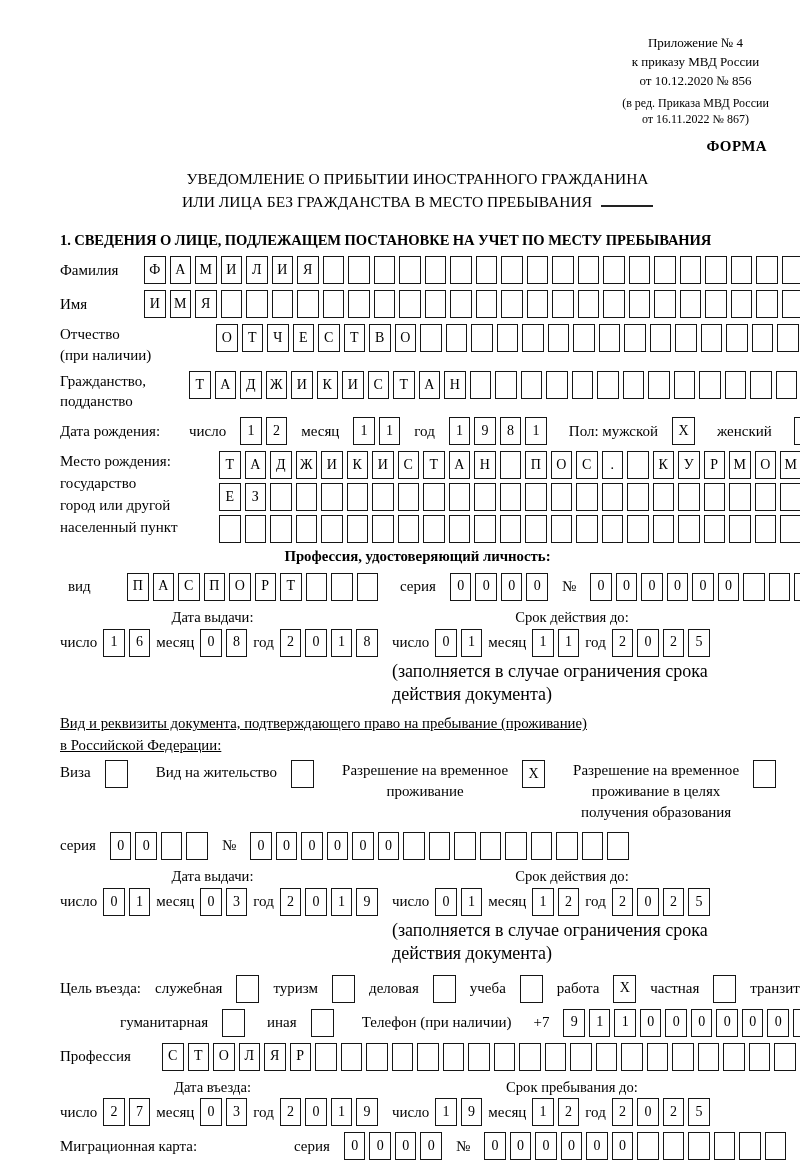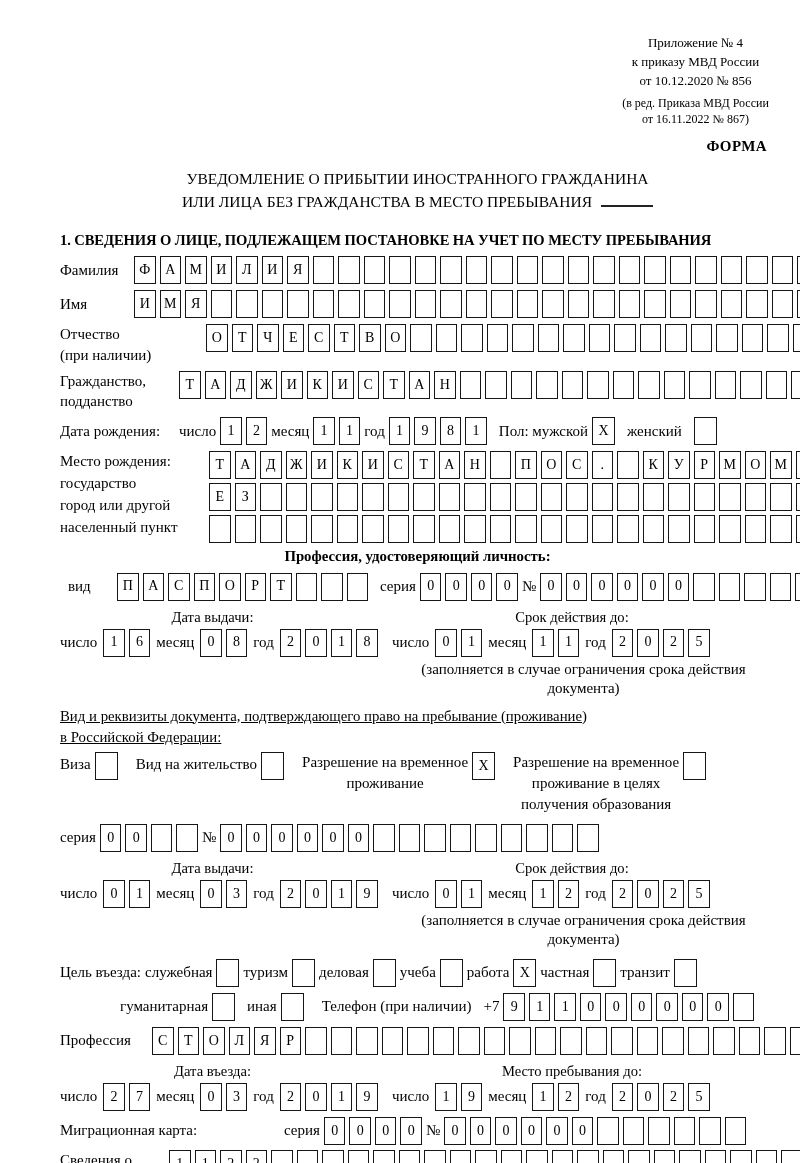--- a/index.html
+++ b/index.html
@@ -5,21 +5,21 @@
   html,body{margin:0;padding:0;background:#fff;}
   .page{width:800px;height:1163px;background:#fff;color:#000;
     font-family:"Liberation Serif",serif;font-size:15px;line-height:1.3;
     padding:34px 25px 0 60px;box-sizing:border-box;overflow:hidden;position:relative;}
   .annex{margin-left:556px;font-size:13px;line-height:1.45;text-align:center;}
   .annex .sub{margin-top:4px;font-size:12px;line-height:1.35;}
   .forma{text-align:right;font-weight:bold;font-size:15px;margin:10px 8px 0 0;letter-spacing:.4px;}
   .title{text-align:center;font-weight:normal;font-size:15.5px;margin-top:12px;line-height:1.45;}
   .blank-line{display:inline-block;width:52px;border-bottom:2px solid #222;height:13px;margin-left:9px;}
   .section{font-weight:bold;font-size:14.6px;margin-top:18px;letter-spacing:-0.1px;}
-  .row{display:flex;align-items:center;margin-top:6px;gap:4px;}
+  .row{display:flex;align-items:center;margin-top:6px;gap:14px;}
   .row.top{align-items:flex-start;}
   .lbl{flex:0 0 auto;}
   .pt3{padding-top:3px;}
   .w70{width:70px;} .w88{width:88px;} .w105{width:105px;} .w115{width:115px;}
   .w142{width:142px;} .w145{width:145px;} .w45{width:45px;margin-left:8px;} .w185{width:185px;}
   .two-line div{line-height:1.35;}
   .lines{white-space:pre-line;line-height:1.45;}
   .cells{display:inline-flex;gap:4px;flex:0 0 auto;}
   .cell{width:19.5px;height:26px;border:1.7px solid #161616;display:inline-flex;
     align-items:center;justify-content:center;font-size:14px;flex:0 0 auto;background:#fff;}
@@ -27,21 +27,21 @@
   .stack{display:flex;flex-direction:column;gap:4px;}
   .fl{flex:0 0 auto;}
   .ml14{margin-left:14px;} .ml8{margin-left:8px;} .ml35{margin-left:35px;} .ml60{margin-left:60px;}
   .doc-header{text-align:center;font-weight:bold;margin-top:4px;font-size:14.8px;}
   .date-pair{display:flex;margin-top:7px;}
   .date-col.left{width:332px;flex:0 0 auto;}
   .date-col.right{flex:1;}
   .date-head{text-align:center;font-size:14.6px;margin-bottom:2px;width:305px;}
   .date-col.right .date-head{width:360px;}
   .date-fields{display:flex;align-items:center;gap:6px;}
-  .note{font-size:15px;margin-top:3px;text-align:center;}
+  .note{font-size:18px;margin-top:3px;text-align:left;}
   .plain{margin-top:8px;font-size:14.8px;text-decoration:underline;}
   .visa-row{margin-top:5px;}
   .opt-label{text-align:center;white-space:pre-line;line-height:1.4;}
   .reps-rows{display:flex;flex-direction:column;gap:6px;}
 </style>
 </head>
 <body>
 
 <div class="page">
 
@@ -609,21 +609,21 @@
         <span class="fl">год</span>
         <span class="cells">
             <span class="cell">2</span>
             <span class="cell">0</span>
             <span class="cell">1</span>
             <span class="cell">9</span>
           </span>
       </div>
     </div>
     <div class="date-col right">
-      <div class="date-head">Место пребывания до:</div>
+      <div class="date-head">Срок пребывания до:</div>
       <div class="date-fields">
         <span class="fl">число</span>
         <span class="cells">
             <span class="cell">1</span>
             <span class="cell">9</span>
           </span>
         <span class="fl">месяц</span>
         <span class="cells">
             <span class="cell">1</span>
             <span class="cell">2</span>

